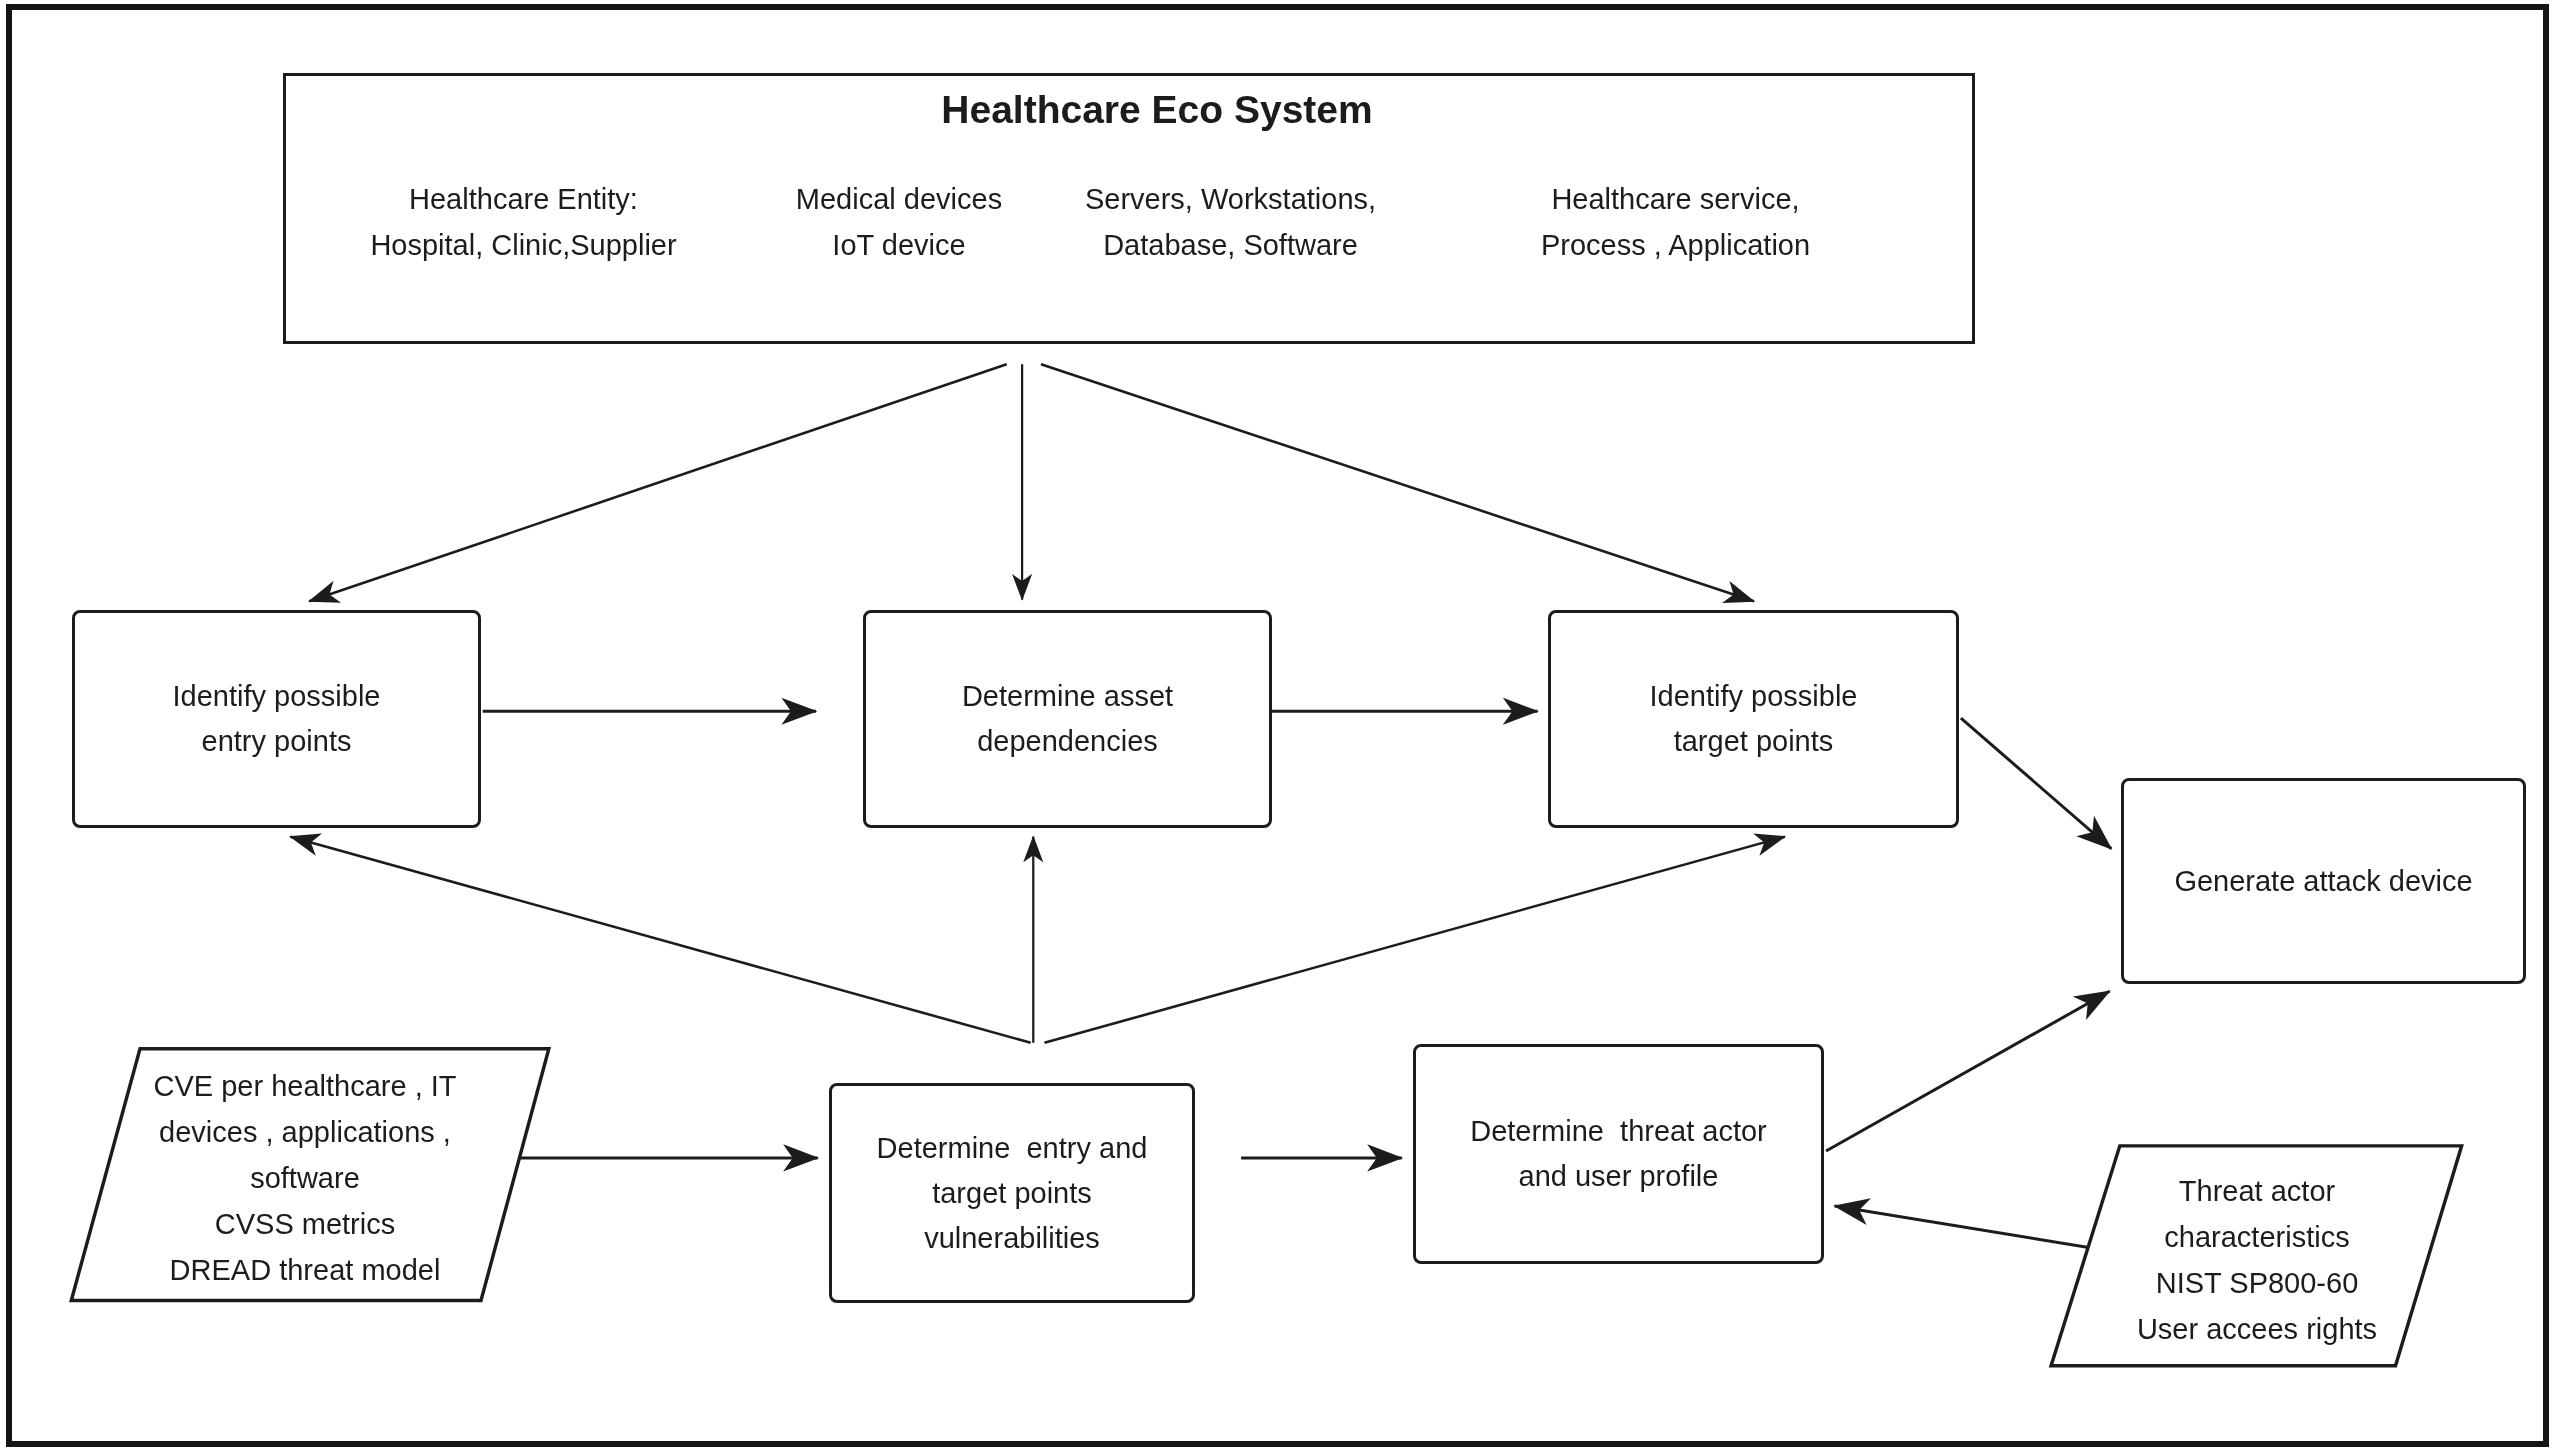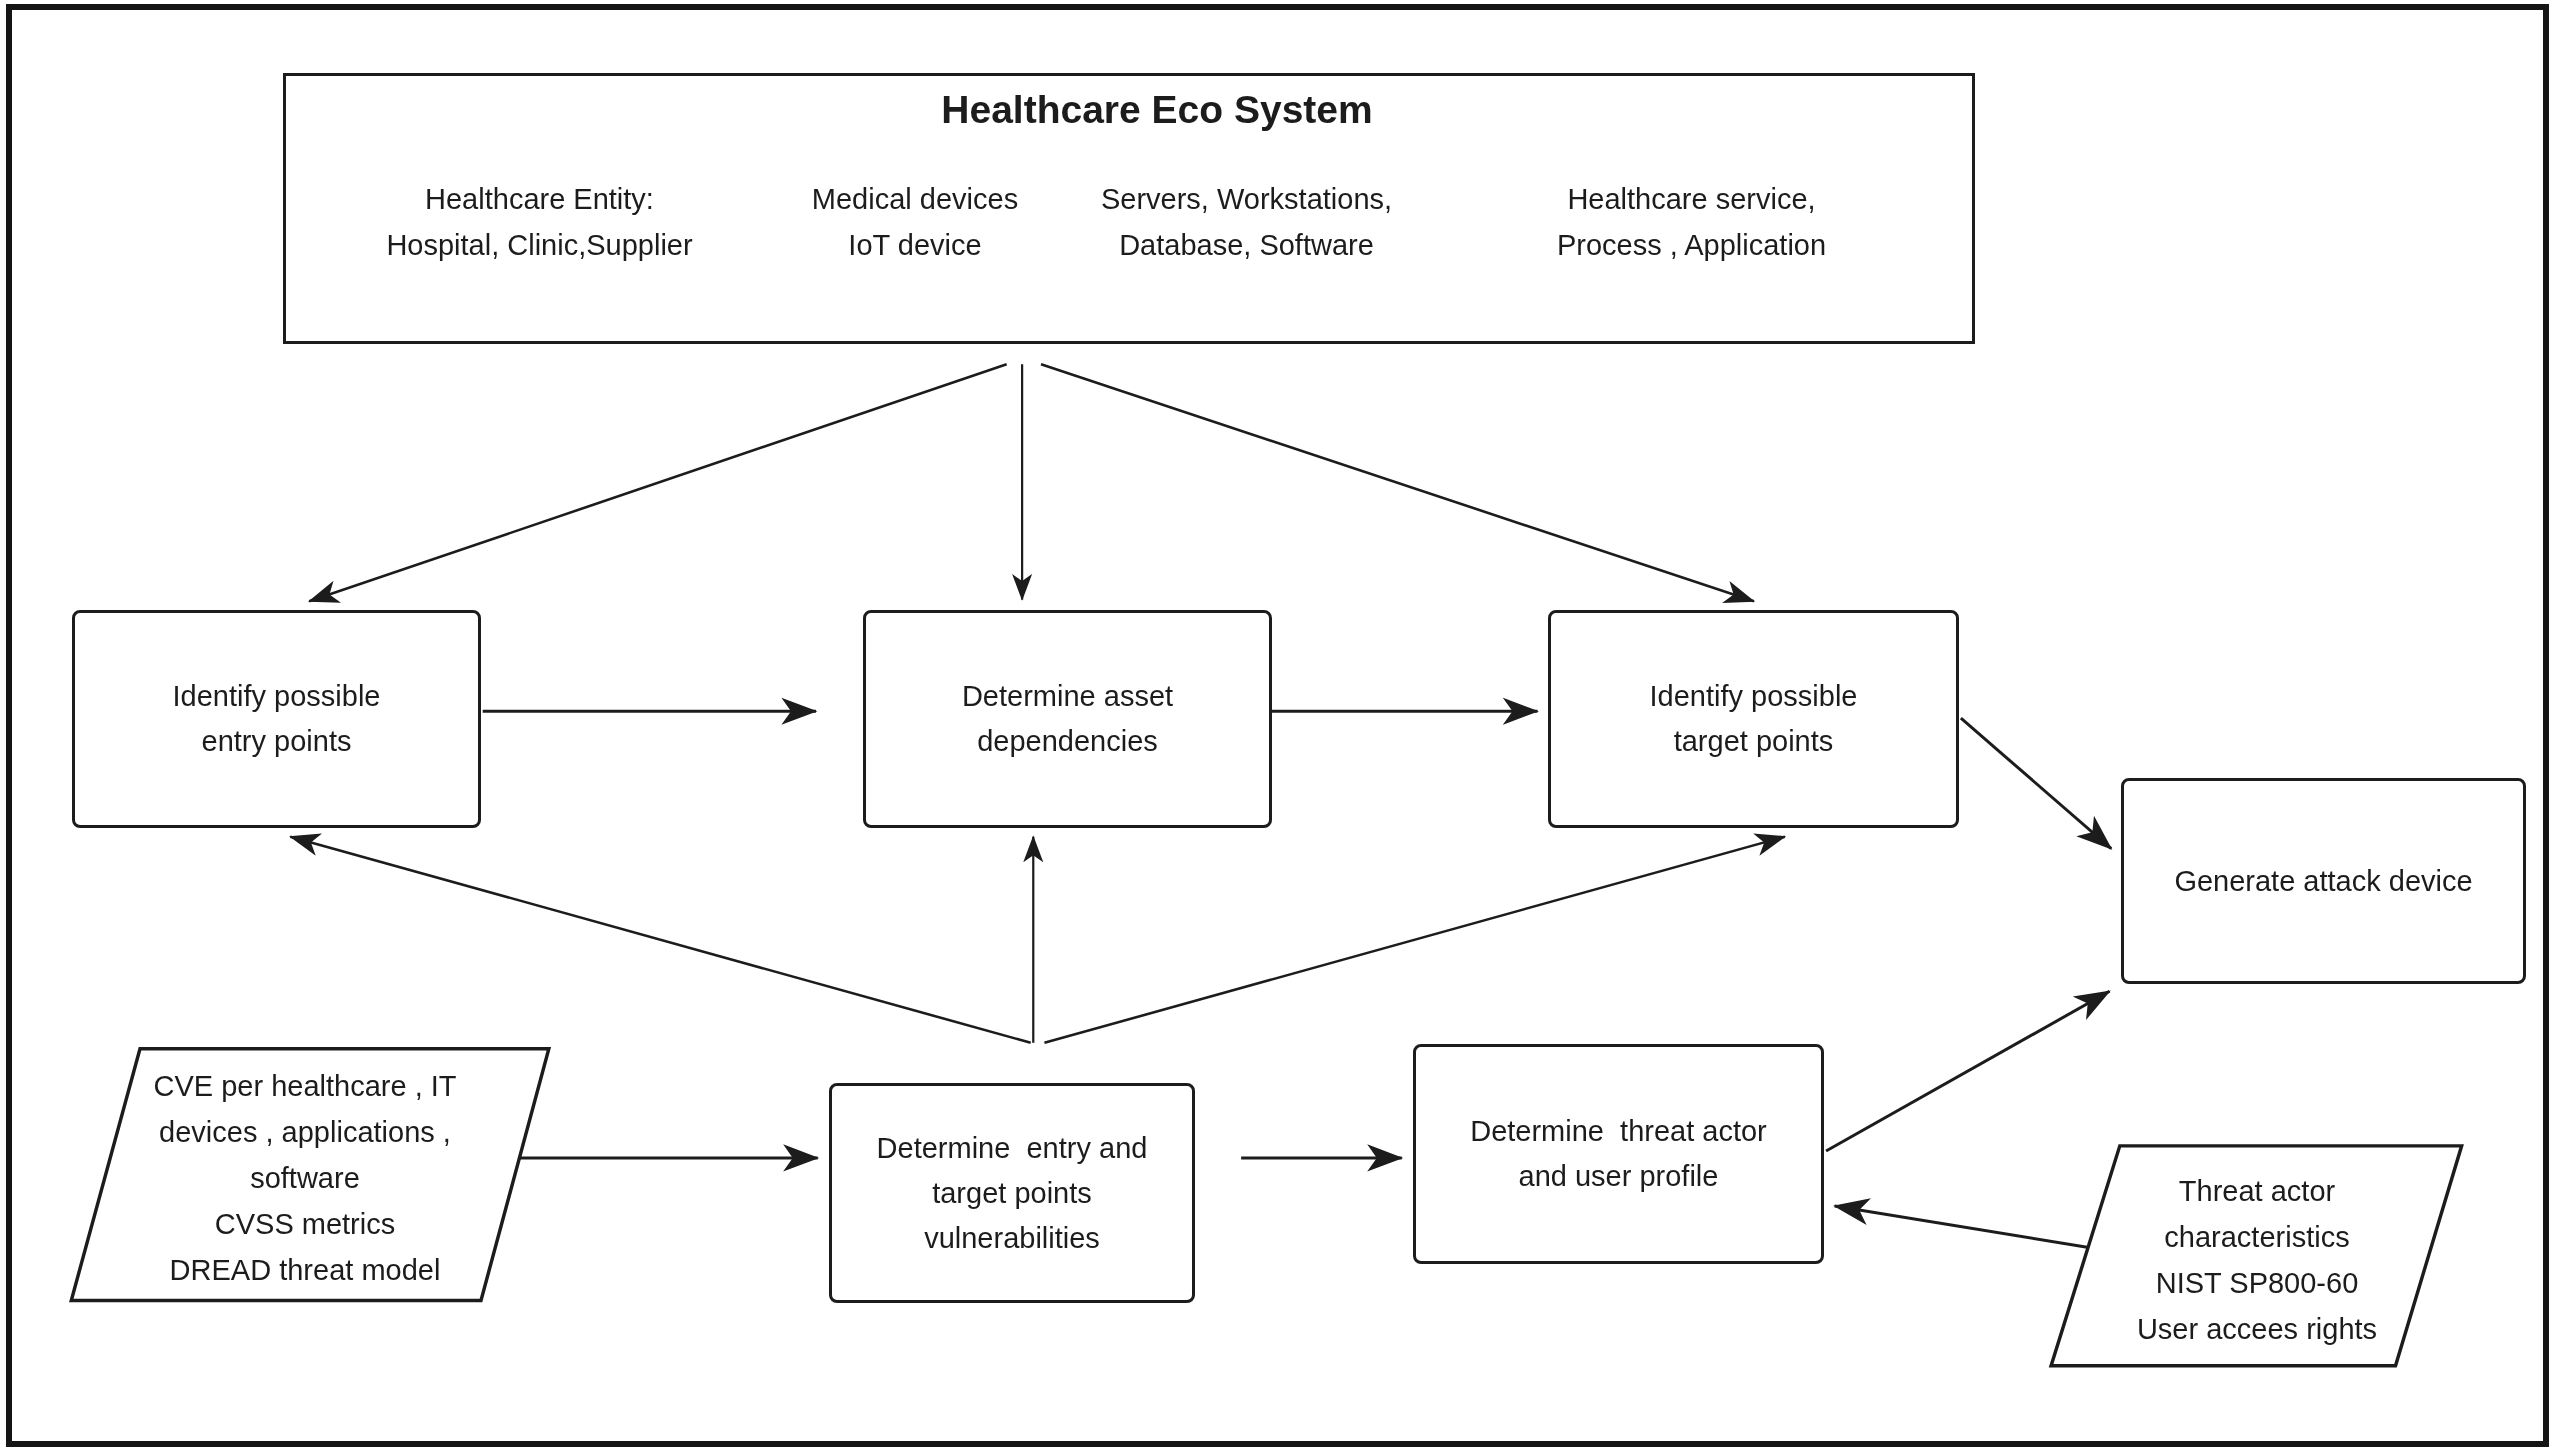--- a/index.html
+++ b/index.html
@@ -51,21 +51,20 @@
     white-space:pre-wrap;
     margin-left:28px;
   }
   .eco-col{
     position:absolute;
     top:176px;
     text-align:center;
     font-size:29px;
     line-height:46px;
     white-space:pre-wrap;
-    padding-left:16px;
   }
   .io-label{
     position:absolute;
     text-align:center;
     font-size:29px;
     line-height:46px;
     white-space:pre-wrap;
   }
   svg.layer{
     position:absolute;

